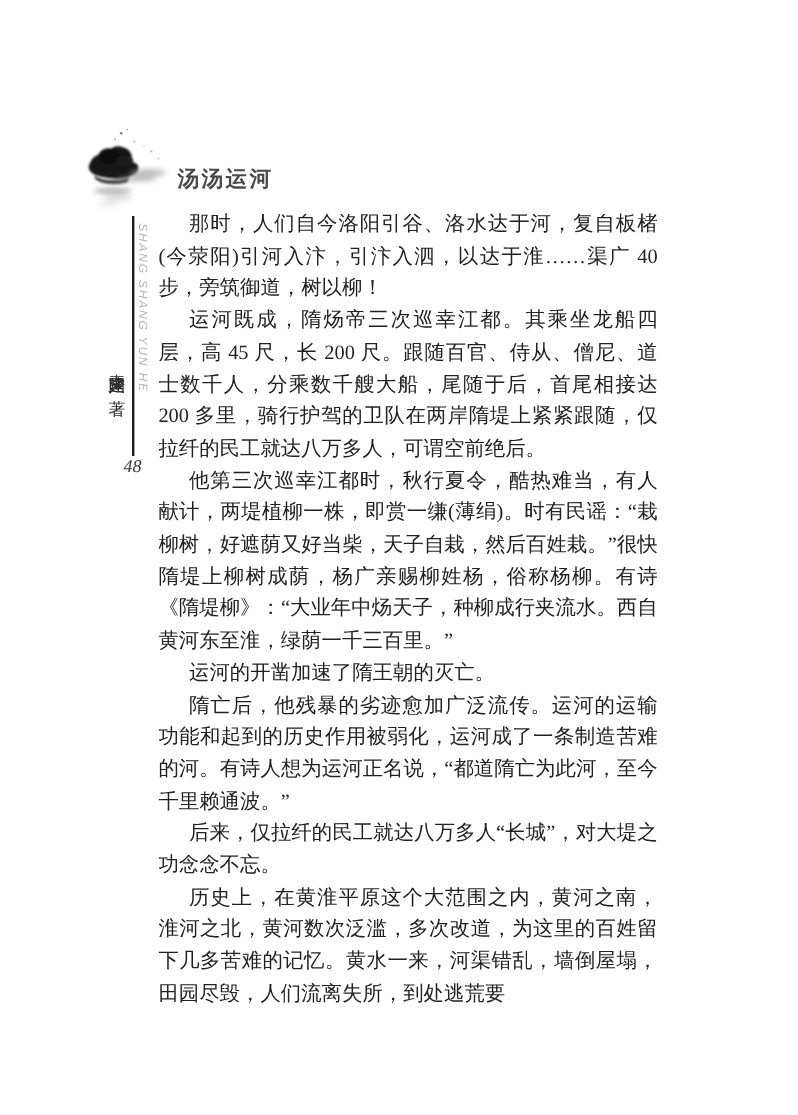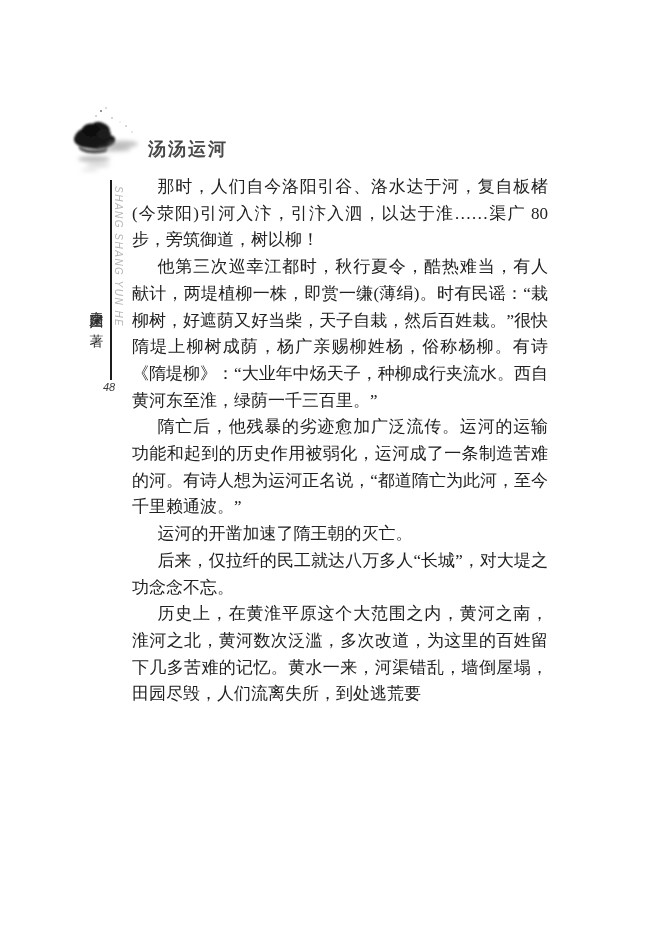--- a/index.html
+++ b/index.html
@@ -57,23 +57,23 @@
     font-family: "Liberation Serif", serif;
     font-size: 14px;
     letter-spacing: 2px;
     color: #2a2a2a;
     white-space: nowrap;
   }
   .page-number {
     position: absolute;
     left: 103px;
     top: 381px;
-    font-family: Liberation Sans, sans-serif;
+    font-family: Liberation Serif, serif;
     font-style: italic;
-    font-size: 11px;
+    font-size: 15px;
     color: #3a3a3a;
   }
   .body-text {
     position: absolute;
     left: 132px;
     top: 174px;
     width: 416px;
     font-size: 17px;
     line-height: 26.7px;
     color: #212121;
@@ -130,21 +130,22 @@
   </div>
 
   <div class="running-title">汤汤运河</div>
 
   <div class="side-rule"></div>
   <div class="series-pinyin">SHANG SHANG YUN HE</div>
   <div class="author-byline">秦建国／著</div>
   <div class="page-number">48</div>
 
   <div class="body-text">
-    <p>那时，人们自今洛阳引谷、洛水达于河，复自板楮(今荥阳)引河入汴，引汴入泗，以达于淮……渠广 80 步，旁筑御道，树以柳！</p>
+    <p>那时，人们自今洛阳引谷、洛水达于河，复自板楮(今荥阳)引河入汴，引汴入泗，以达于淮……渠广 40 步，旁筑御道，树以柳！</p>
+    <p>运河既成，隋炀帝三次巡幸江都。其乘坐龙船四层，高 45 尺，长 200 尺。跟随百官、侍从、僧尼、道士数千人，分乘数千艘大船，尾随于后，首尾相接达 200 多里，骑行护驾的卫队在两岸隋堤上紧紧跟随，仅拉纤的民工就达八万多人，可谓空前绝后。</p>
     <p>他第三次巡幸江都时，秋行夏令，酷热难当，有人献计，两堤植柳一株，即赏一缣(薄绢)。时有民谣：“栽柳树，好遮荫又好当柴，天子自栽，然后百姓栽。”很快隋堤上柳树成荫，杨广亲赐柳姓杨，俗称杨柳。有诗《隋堤柳》：“大业年中炀天子，种柳成行夹流水。西自黄河东至淮，绿荫一千三百里。”</p>
+    <p>运河的开凿加速了隋王朝的灭亡。</p>
     <p>隋亡后，他残暴的劣迹愈加广泛流传。运河的运输功能和起到的历史作用被弱化，运河成了一条制造苦难的河。有诗人想为运河正名说，“都道隋亡为此河，至今千里赖通波。”</p>
-    <p>运河的开凿加速了隋王朝的灭亡。</p>
     <p>后来，仅拉纤的民工就达八万多人“长城”，对大堤之功念念不忘。</p>
     <p>历史上，在黄淮平原这个大范围之内，黄河之南，淮河之北，黄河数次泛滥，多次改道，为这里的百姓留下几多苦难的记忆。黄水一来，河渠错乱，墙倒屋塌，田园尽毁，人们流离失所，到处逃荒要</p>
   </div>
 
 </div>
 
 </body></html>

